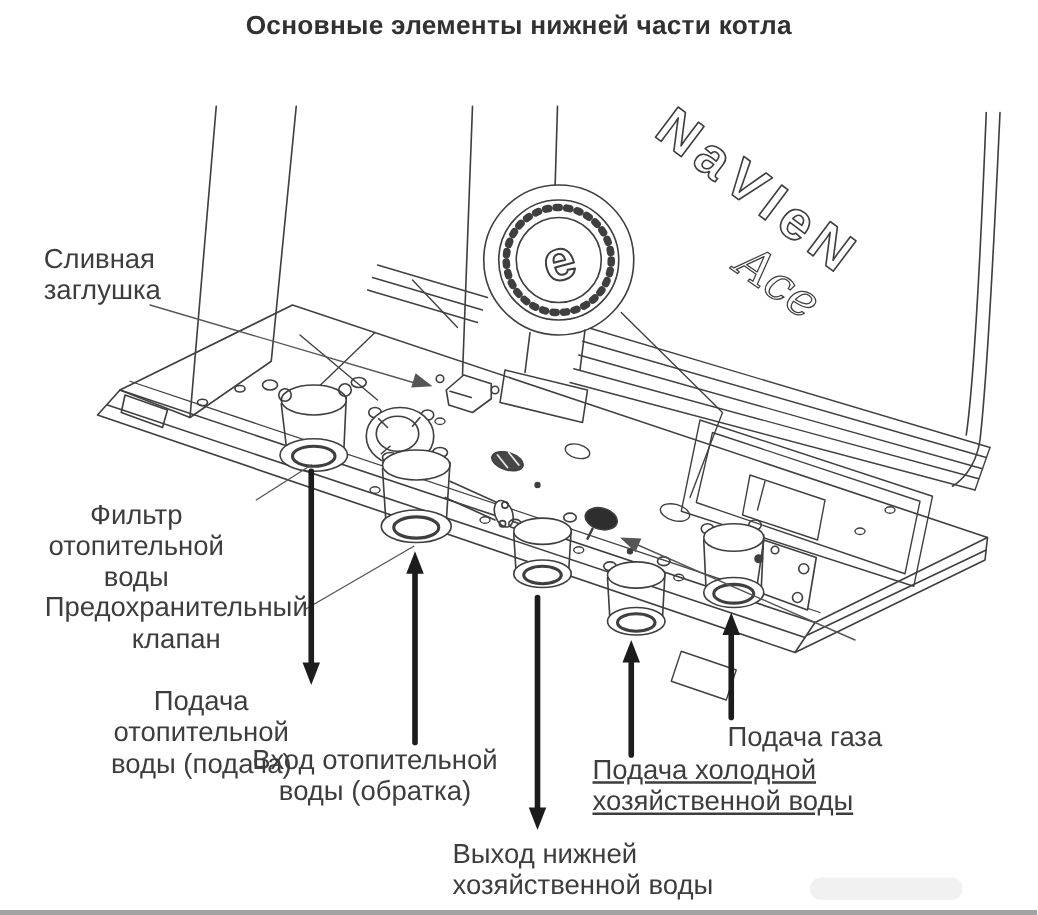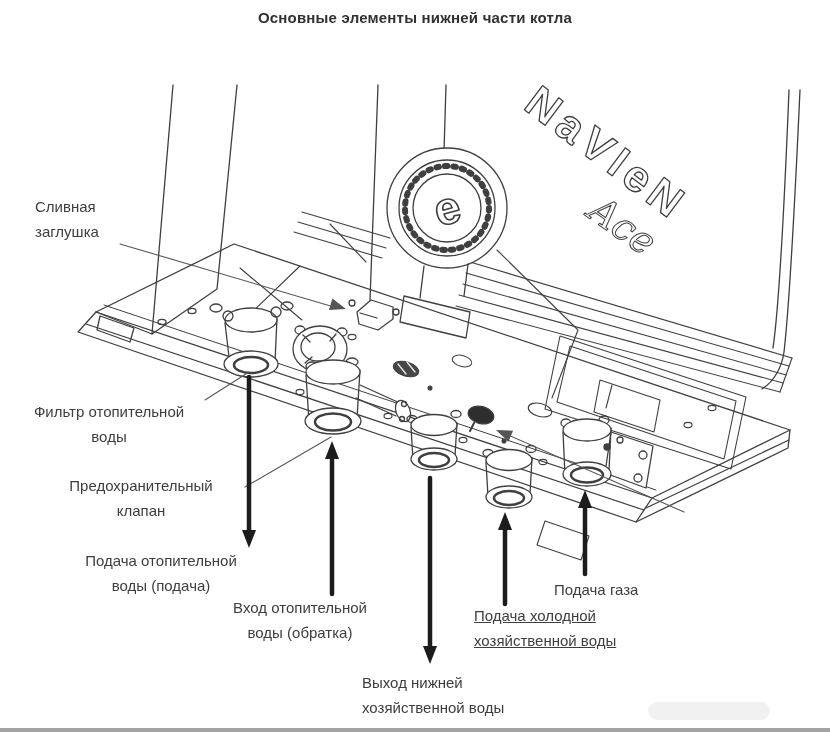--- a/index.html
+++ b/index.html
@@ -1,30 +1,30 @@
 <!DOCTYPE html>
 <html><head>
 <meta charset="utf-8">
 <style>
   html,body{margin:0;padding:0;background:#fff;}
   .stage{position:relative;width:830px;height:732px;background:#ffffff;overflow:hidden;
          font-family:"Liberation Sans",sans-serif;}
   .page-title{position:absolute;top:9px;left:0;right:0;text-align:center;
-              font-size:15px;font-weight:bold;color:#313131;letter-spacing:.2px;}
+              font-size:21px;font-weight:bold;color:#313131;letter-spacing:.2px;}
   svg.drawing{position:absolute;left:0;top:0;}
-  .lbl{position:absolute;font-size:15px;line-height:25px;color:#3d3d3d;white-space:pre-line;}
+  .lbl{position:absolute;font-size:22px;line-height:25px;color:#3d3d3d;white-space:pre-line;}
   .lbl.center{text-align:center;}
   .lbl-drain{left:35px;top:194px;}
   .lbl-filter{left:0px;top:399px;width:218px;}
   .lbl-safety{left:32px;top:473px;width:218px;}
   .lbl-heatout{left:60px;top:548px;width:202px;}
   .lbl-heatin{left:197px;top:595px;width:206px;}
   .lbl-dhwout{left:362px;top:670px;}
   .lbl-coldin{left:474px;top:603px;text-decoration:underline;}
-  .lbl-gas{left:554px;top:577px;}
+  .lbl-gas{left:582px;top:577px;}
   .lbl-makeup{left:686px;top:508px;}
   .watermark{position:absolute;left:648px;top:702px;width:122px;height:18px;
              background:#f1f1f1;border-radius:9px;}
   .bottom-bar{position:absolute;left:0;bottom:0;width:100%;height:4px;background:#a3a3a3;}
 </style>
 </head>
 <body>
 
 <div class="stage">
 

